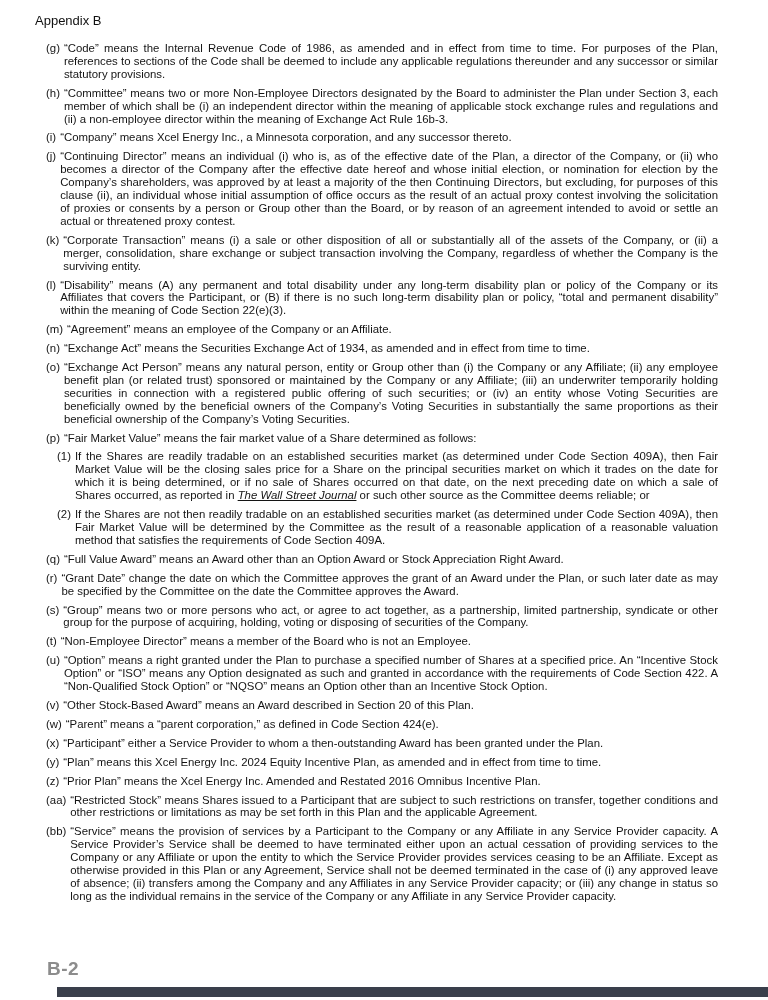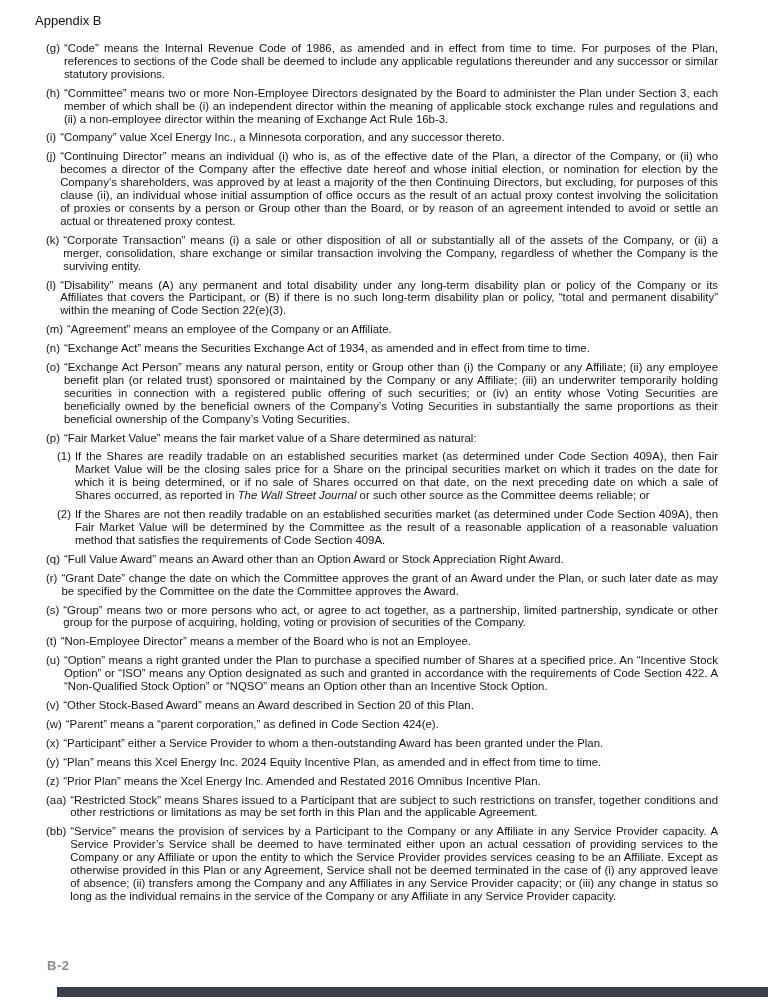--- a/index.html
+++ b/index.html
@@ -20,25 +20,25 @@
     position:absolute; top:42px; left:46px; right:50px;
   }
   .def-row {
     display:flex;
     margin-bottom:6px;
     font-size:11.4px;
     line-height:12.9px;
   }
   .def-label { white-space:pre; margin-right:4px; flex:0 0 auto; }
   .def-text  { flex:1 1 auto; text-align:justify; }
-  .def-text em { font-style:italic; }
+  .def-text em { font-style:italic;text-decoration:underline; }
   .def-row.sub { margin-left:11px; }
   .footer {
     position:absolute; left:47px; top:958px;
-    font-size:13px; font-weight:bold; color:#8c8c8c;
+    font-size:19px; font-weight:bold; color:#8c8c8c;
     letter-spacing:0.5px;
   }
   .bottom-bar {
     position:absolute; left:57px; right:0; top:987px; height:10px;
     background:#3a3f4b;
   }
 </style>
 </head>
 <body>
 
@@ -48,69 +48,69 @@
       <div class="def-row">
     <span class="def-label">(g)</span>
     <div class="def-text"><span>“Code” means the Internal Revenue Code of 1986, as amended and in effect from time to time. For purposes of the Plan, references to sections of the Code shall be deemed to include any applicable regulations thereunder and any successor or similar statutory provisions.</span></div>
   </div>
       <div class="def-row">
     <span class="def-label">(h)</span>
     <div class="def-text"><span>“Committee” means two or more Non-Employee Directors designated by the Board to administer the Plan under Section 3, each member of which shall be (i) an independent director within the meaning of applicable stock exchange rules and regulations and (ii) a non-employee director within the meaning of Exchange Act Rule 16b-3.</span></div>
   </div>
       <div class="def-row">
     <span class="def-label">(i)</span>
-    <div class="def-text"><span>“Company” value Xcel Energy Inc., a Minnesota corporation, and any successor thereto.</span></div>
+    <div class="def-text"><span>“Company” means Xcel Energy Inc., a Minnesota corporation, and any successor thereto.</span></div>
   </div>
       <div class="def-row">
     <span class="def-label">(j)</span>
     <div class="def-text"><span>“Continuing Director” means an individual (i) who is, as of the effective date of the Plan, a director of the Company, or (ii) who becomes a director of the Company after the effective date hereof and whose initial election, or nomination for election by the Company’s shareholders, was approved by at least a majority of the then Continuing Directors, but excluding, for purposes of this clause (ii), an individual whose initial assumption of office occurs as the result of an actual proxy contest involving the solicitation of proxies or consents by a person or Group other than the Board, or by reason of an agreement intended to avoid or settle an actual or threatened proxy contest.</span></div>
   </div>
       <div class="def-row">
     <span class="def-label">(k)</span>
-    <div class="def-text"><span>“Corporate Transaction” means (i) a sale or other disposition of all or substantially all of the assets of the Company, or (ii) a merger, consolidation, share exchange or similar transaction involving the Company, regardless of whether the Company is the surviving entity.</span></div>
+    <div class="def-text"><span>“Corporate Transaction” means (i) a sale or other disposition of all or substantially all of the assets of the Company, or (ii) a merger, consolidation, share exchange or subject transaction involving the Company, regardless of whether the Company is the surviving entity.</span></div>
   </div>
       <div class="def-row">
     <span class="def-label">(l)</span>
     <div class="def-text"><span>“Disability” means (A) any permanent and total disability under any long-term disability plan or policy of the Company or its Affiliates that covers the Participant, or (B) if there is no such long-term disability plan or policy, “total and permanent disability” within the meaning of Code Section 22(e)(3).</span></div>
   </div>
       <div class="def-row">
     <span class="def-label">(m)</span>
     <div class="def-text"><span>“Agreement” means an employee of the Company or an Affiliate.</span></div>
   </div>
       <div class="def-row">
     <span class="def-label">(n)</span>
     <div class="def-text"><span>“Exchange Act” means the Securities Exchange Act of 1934, as amended and in effect from time to time.</span></div>
   </div>
       <div class="def-row">
     <span class="def-label">(o)</span>
     <div class="def-text"><span>“Exchange Act Person” means any natural person, entity or Group other than (i) the Company or any Affiliate; (ii) any employee benefit plan (or related trust) sponsored or maintained by the Company or any Affiliate; (iii) an underwriter temporarily holding securities in connection with a registered public offering of such securities; or (iv) an entity whose Voting Securities are beneficially owned by the beneficial owners of the Company’s Voting Securities in substantially the same proportions as their beneficial ownership of the Company’s Voting Securities.</span></div>
   </div>
       <div class="def-row">
     <span class="def-label">(p)</span>
-    <div class="def-text"><span>“Fair Market Value” means the fair market value of a Share determined as natural:</span></div>
+    <div class="def-text"><span>“Fair Market Value” means the fair market value of a Share determined as follows:</span></div>
   </div>
       <div class="def-row sub">
     <span class="def-label">(1)</span>
     <div class="def-text"><span>If the Shares are readily tradable on an established securities market (as determined under Code Section 409A), then Fair Market Value will be the closing sales price for a Share on the principal securities market on which it trades on the date for which it is being determined, or if no sale of Shares occurred on that date, on the next preceding date on which a sale of Shares occurred, as reported in </span><em>The Wall Street Journal</em><span> or such other source as the Committee deems reliable; or</span></div>
   </div>
       <div class="def-row sub">
     <span class="def-label">(2)</span>
     <div class="def-text"><span>If the Shares are not then readily tradable on an established securities market (as determined under Code Section 409A), then Fair Market Value will be determined by the Committee as the result of a reasonable application of a reasonable valuation method that satisfies the requirements of Code Section 409A.</span></div>
   </div>
       <div class="def-row">
     <span class="def-label">(q)</span>
     <div class="def-text"><span>“Full Value Award” means an Award other than an Option Award or Stock Appreciation Right Award.</span></div>
   </div>
       <div class="def-row">
     <span class="def-label">(r)</span>
     <div class="def-text"><span>“Grant Date” change the date on which the Committee approves the grant of an Award under the Plan, or such later date as may be specified by the Committee on the date the Committee approves the Award.</span></div>
   </div>
       <div class="def-row">
     <span class="def-label">(s)</span>
-    <div class="def-text"><span>“Group” means two or more persons who act, or agree to act together, as a partnership, limited partnership, syndicate or other group for the purpose of acquiring, holding, voting or provision of securities of the Company.</span></div>
+    <div class="def-text"><span>“Group” means two or more persons who act, or agree to act together, as a partnership, limited partnership, syndicate or other group for the purpose of acquiring, holding, voting or disposing of securities of the Company.</span></div>
   </div>
       <div class="def-row">
     <span class="def-label">(t)</span>
     <div class="def-text"><span>“Non-Employee Director” means a member of the Board who is not an Employee.</span></div>
   </div>
       <div class="def-row">
     <span class="def-label">(u)</span>
     <div class="def-text"><span>“Option” means a right granted under the Plan to purchase a specified number of Shares at a specified price. An “Incentive Stock Option” or “ISO” means any Option designated as such and granted in accordance with the requirements of Code Section 422. A “Non-Qualified Stock Option” or “NQSO” means an Option other than an Incentive Stock Option.</span></div>
   </div>
       <div class="def-row">

